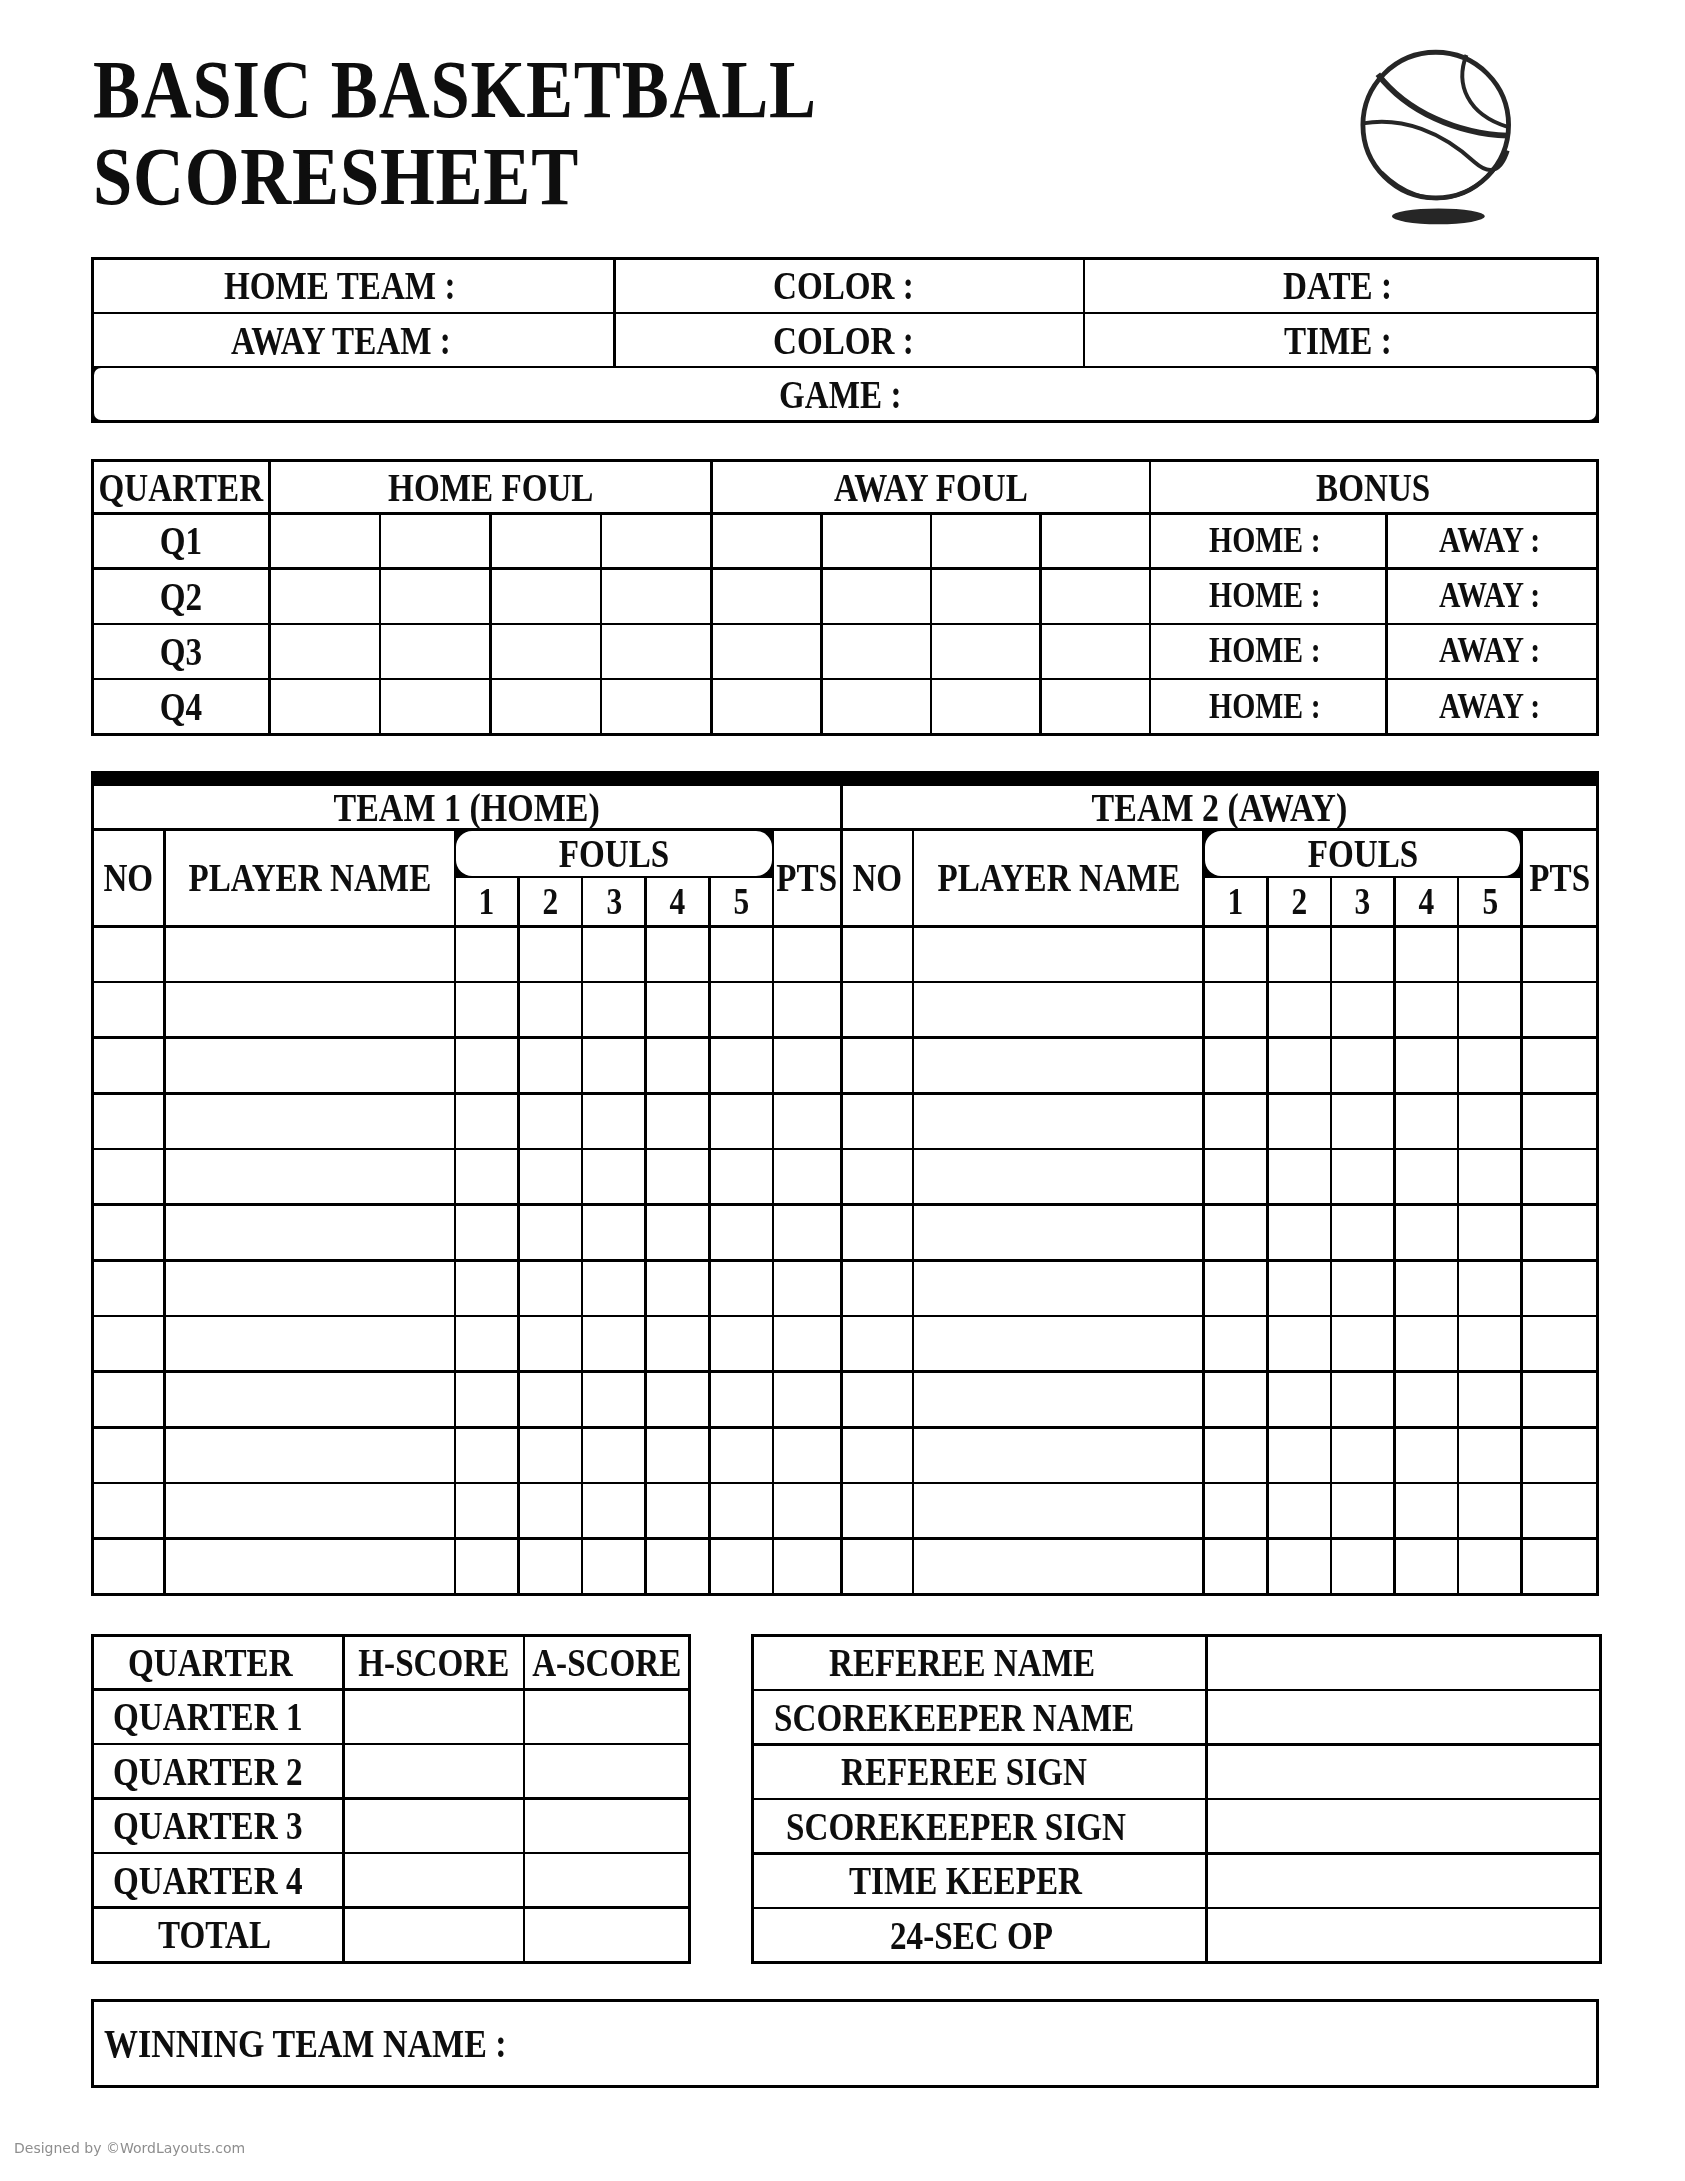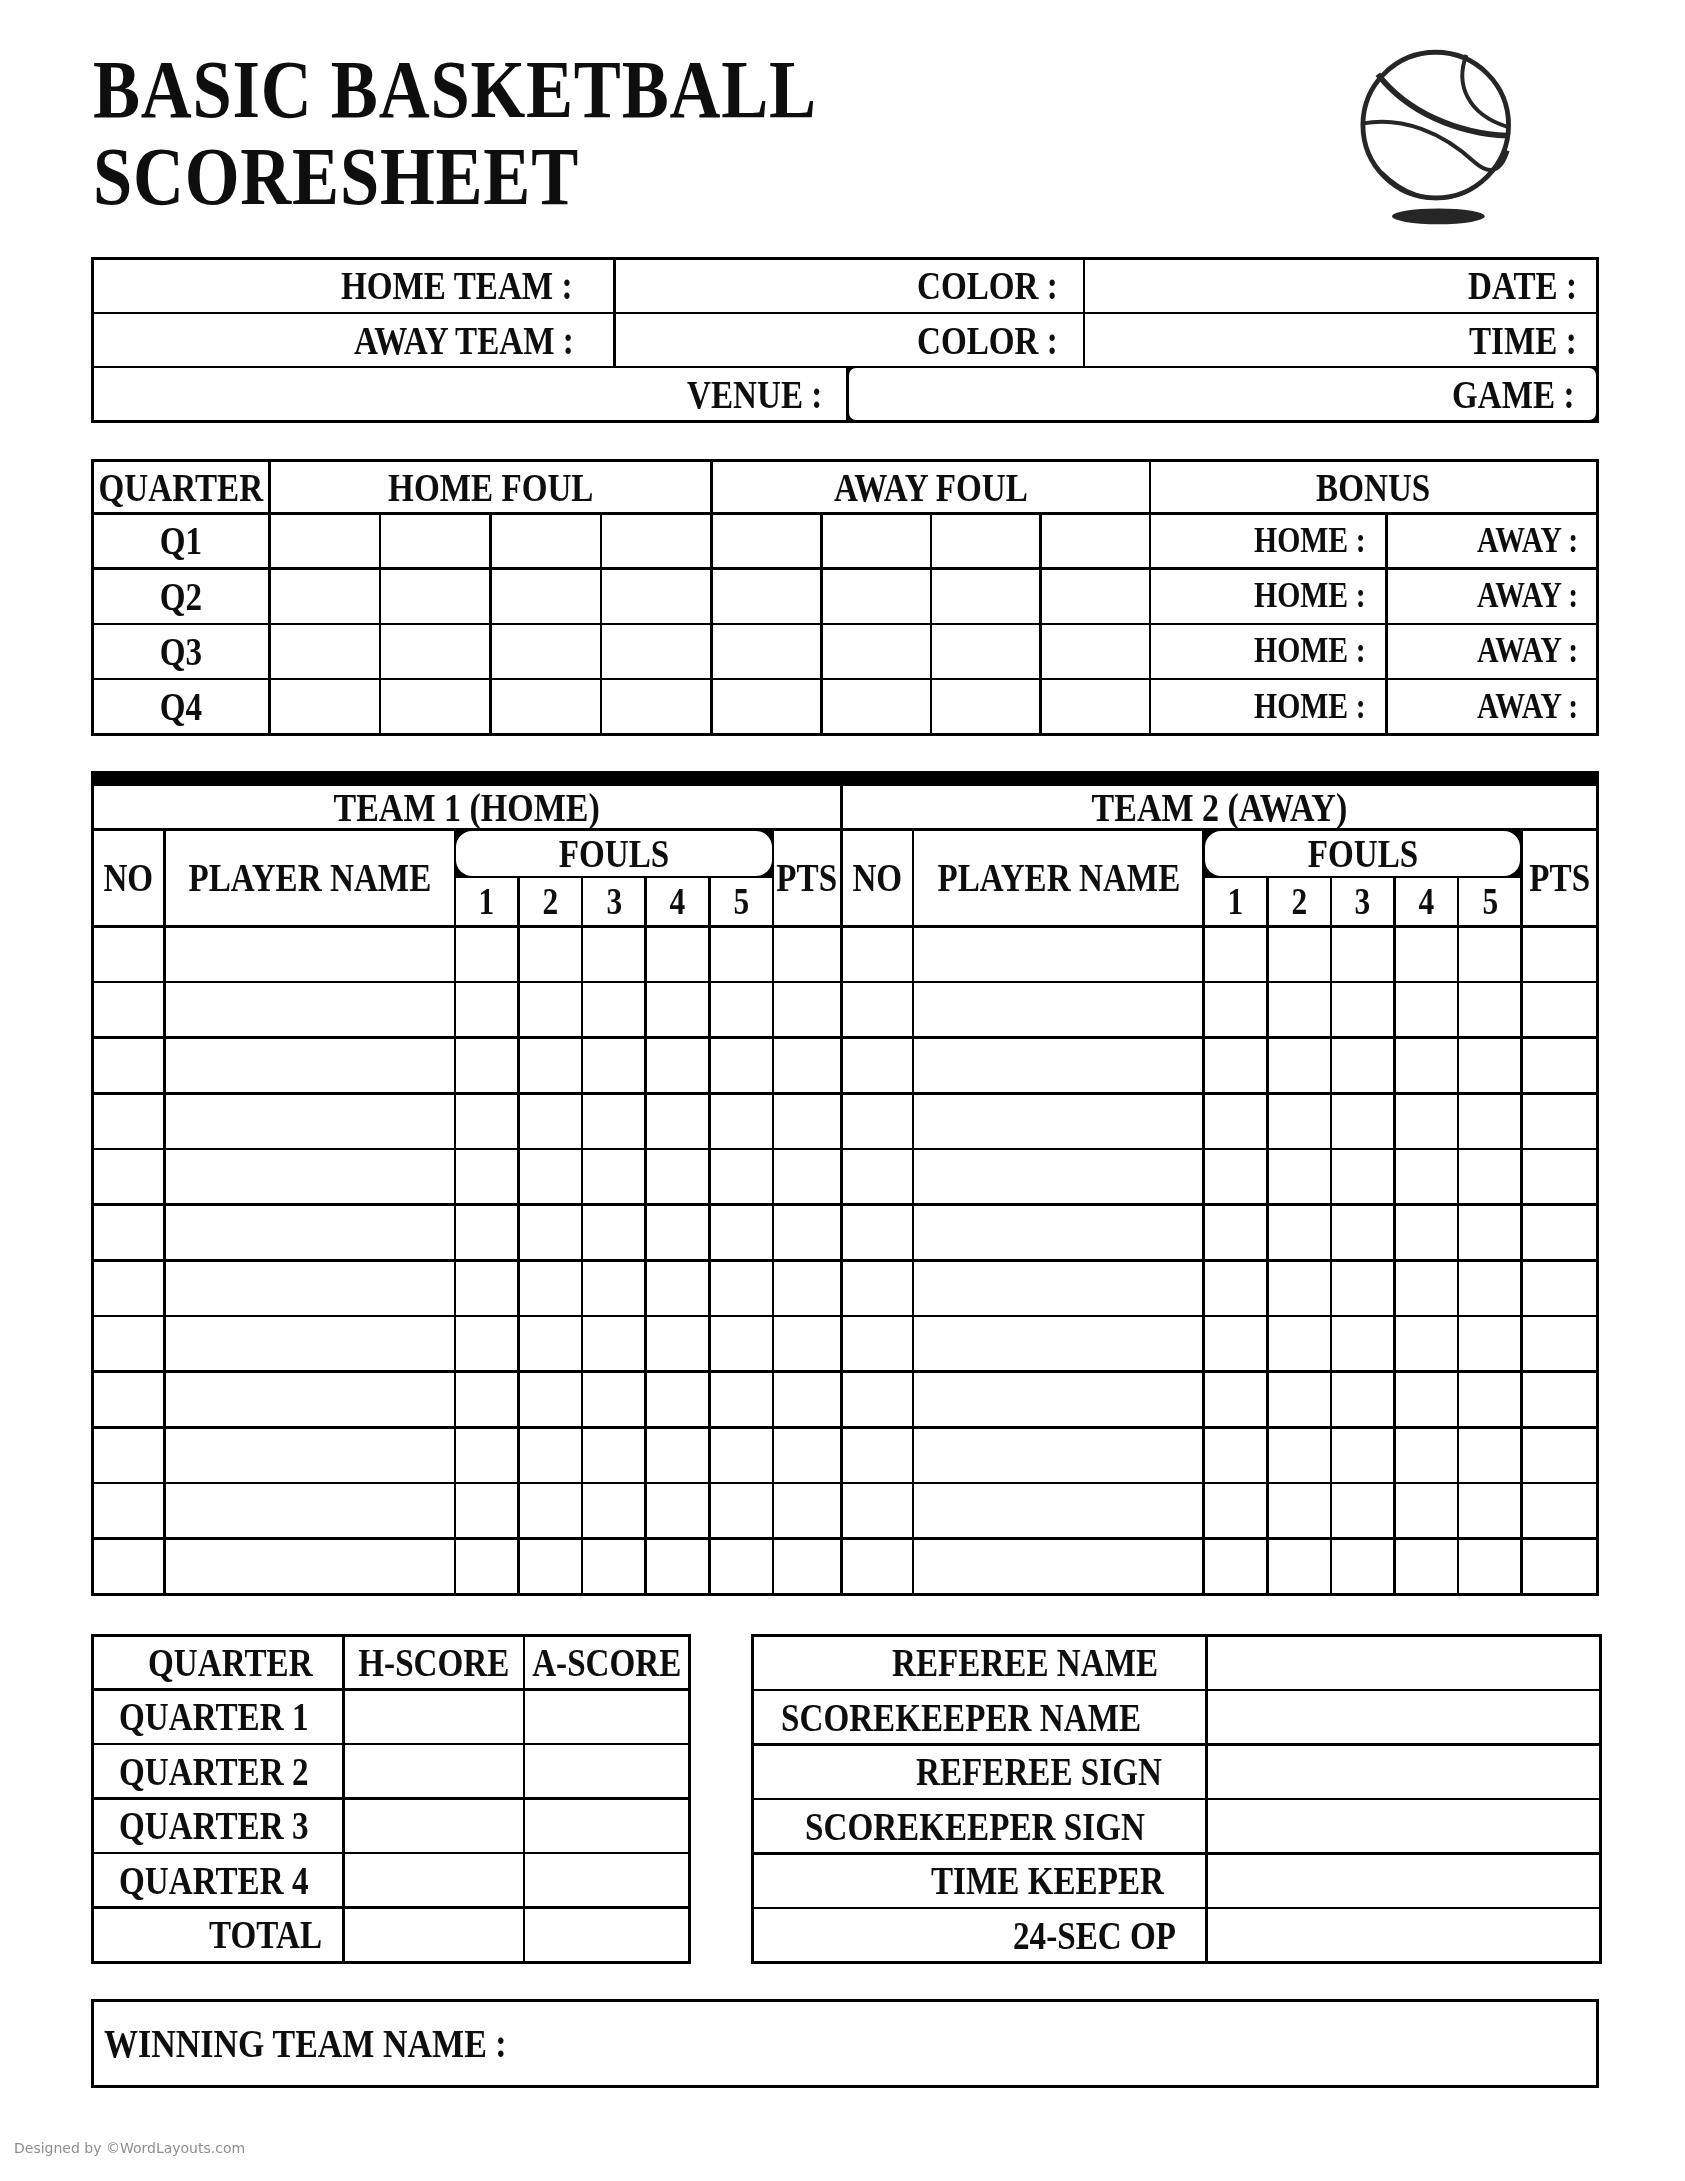--- a/index.html
+++ b/index.html
@@ -12,21 +12,21 @@
   .title-line{font-size:83px;line-height:87px;font-weight:700;letter-spacing:0.9px;
     transform:scaleX(0.85);transform-origin:0 50%;white-space:nowrap;}
   
   .ball{position:absolute;left:1354px;top:40px;width:167px;height:186px;}
   
   .tbl{position:absolute;background:#000;border:3.5px solid #000;box-sizing:border-box;}
   .g{display:grid;gap:2.6px;}
   .flexcol{display:flex;flex-direction:column;gap:2.6px;}
   .frow{display:flex;gap:2.6px;flex:1;}
   .c{background:#fff;box-sizing:border-box;display:flex;align-items:center;min-width:0;min-height:0;}
-  .l{justify-content:flex-end;padding-left:13px;}
+  .l{justify-content:center;padding-left:13px;}
   .ctr{justify-content:center;}
   .t{display:inline-block;font-weight:700;white-space:nowrap;font-size:39px;
      transform:scaleX(0.85);transform-origin:0 50%;}
   .t.mid{transform-origin:50% 50%;}
   .t.lg{font-size:40px;}
   .t.sm{font-size:35px;}
   .t.num{font-size:37px;}
   
   .info{left:91px;top:257px;width:1508px;height:166px;}
   .info .w1{width:519px;} .info .w2{width:467px;} .info .w3{flex:1;}
@@ -92,23 +92,20 @@
         <span class="t">AWAY TEAM :</span>
       </div>
       <div class="c l w2">
         <span class="t">COLOR :</span>
       </div>
       <div class="c l w3">
         <span class="t">TIME :</span>
       </div>
     </div>
     <div class="frow">
-      <div class="c l v1">
-        <span class="t">VENUE :</span>
-      </div>
       <div class="c l v2">
         <span class="t">GAME :</span>
       </div>
     </div>
   </div>
 
   <div class="tbl g fouls" id="fouls-grid">
     <div class="c ctr">
       <span class="t mid">QUARTER</span>
     </div>

